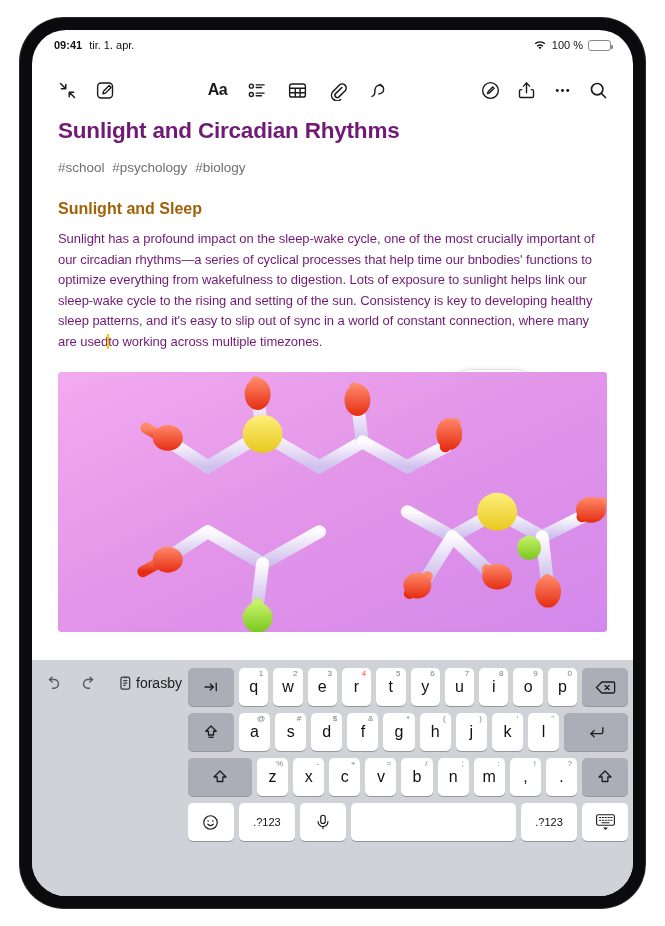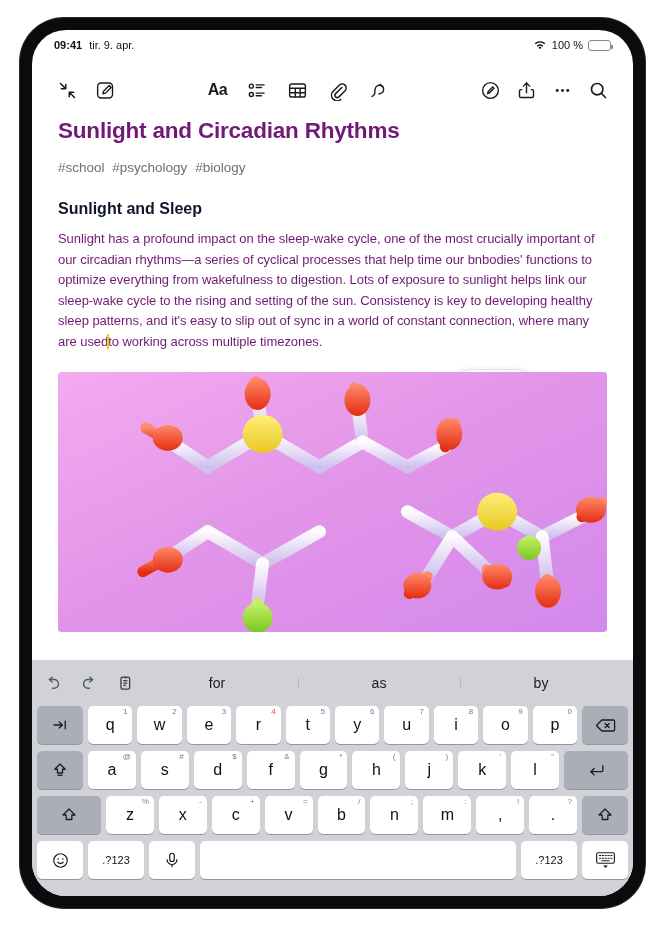--- a/index.html
+++ b/index.html
@@ -89,21 +89,21 @@
   .tags {
     margin-top: 16px;
     font-size: 13.5px;
     color: #6f6f74;
   }
   .tags span { margin-right: 4px; }
   .doc-h2 {
     margin-top: 25px;
     font-size: 16px;
     font-weight: bold;
-    color: #0f172a;
+    color: #a16207;
   }
   .doc-p {
     margin-top: 11px;
     font-size: 13px;
     line-height: 20.5px;
     color: #701a75;
     letter-spacing: -0.05px;
   }
 
   
@@ -159,21 +159,21 @@
   }
   .mol { position: absolute; inset: 0; }
 
   
   .keyboard {
     position: absolute;
     left: 0; right: 0; bottom: 0;
     height: 236px;
     background: #d0d2d8;
     padding: 4px 5px 7px 5px;
-    display: flex; flex-direction: column;
+    display: flex; flex-direction: row;
   }
   .kb-top {
     height: 38px;
     display: flex;
     align-items: center;
     padding: 0 6px;
   }
   .kb-top-icons { display: flex; align-items: center; gap: 18px; }
   .kb-ico { width: 19px; height: 19px; color: #3a3a3c; }
   .predictions {
@@ -219,21 +219,21 @@
 </style>
 </head>
 <body>
 
 <div class="device">
   <div class="screen">
 
     <div class="statusbar">
       <div class="status-left">
         <span>09:41</span>
-        <span class="status-date">tir. 9. apr.</span>
+        <span class="status-date">tir. 1. apr.</span>
       </div>
       <div class="status-right">
         <span class="wifi-ico">
           <svg viewBox="0 0 16 12" width="14" height="11">
               <path d="M8 10.3l1.7-2.1a2.6 2.6 0 0 0-3.4 0L8 10.3z" fill="#111"></path>
               <path d="M4.3 6.2a5.8 5.8 0 0 1 7.4 0l-1 1.2a4.3 4.3 0 0 0-5.4 0l-1-1.2z" fill="#111"></path>
               <path d="M1.9 3.4a9.5 9.5 0 0 1 12.2 0l-1 1.2a8 8 0 0 0-10.2 0l-1-1.2z" fill="#111"></path>
             </svg>
         </span>
         <span>100 %</span>

